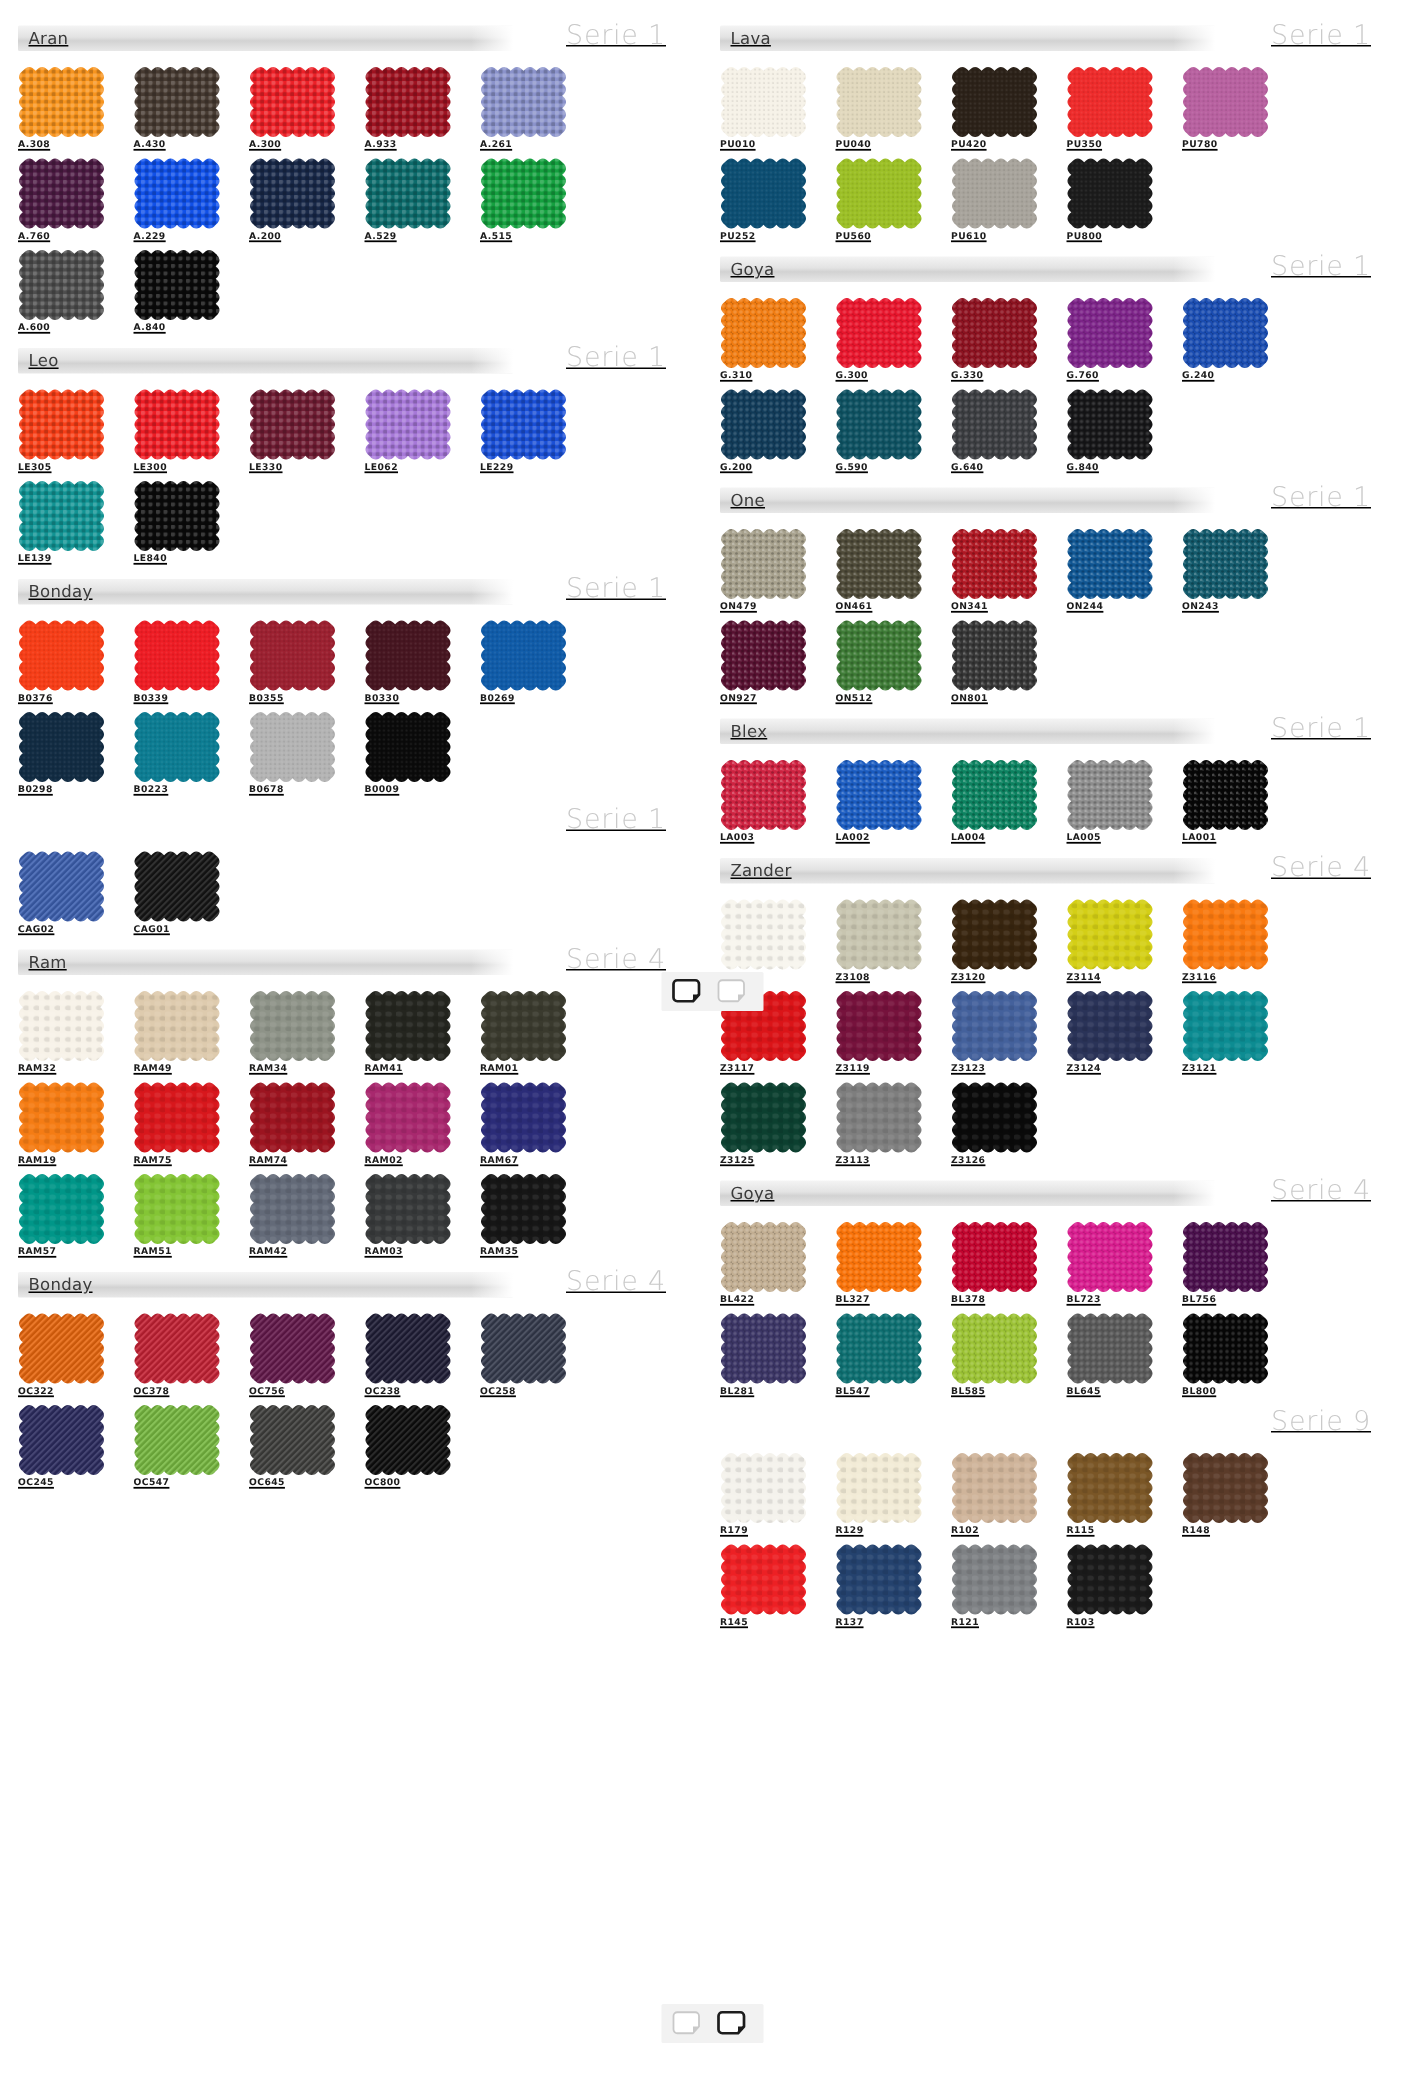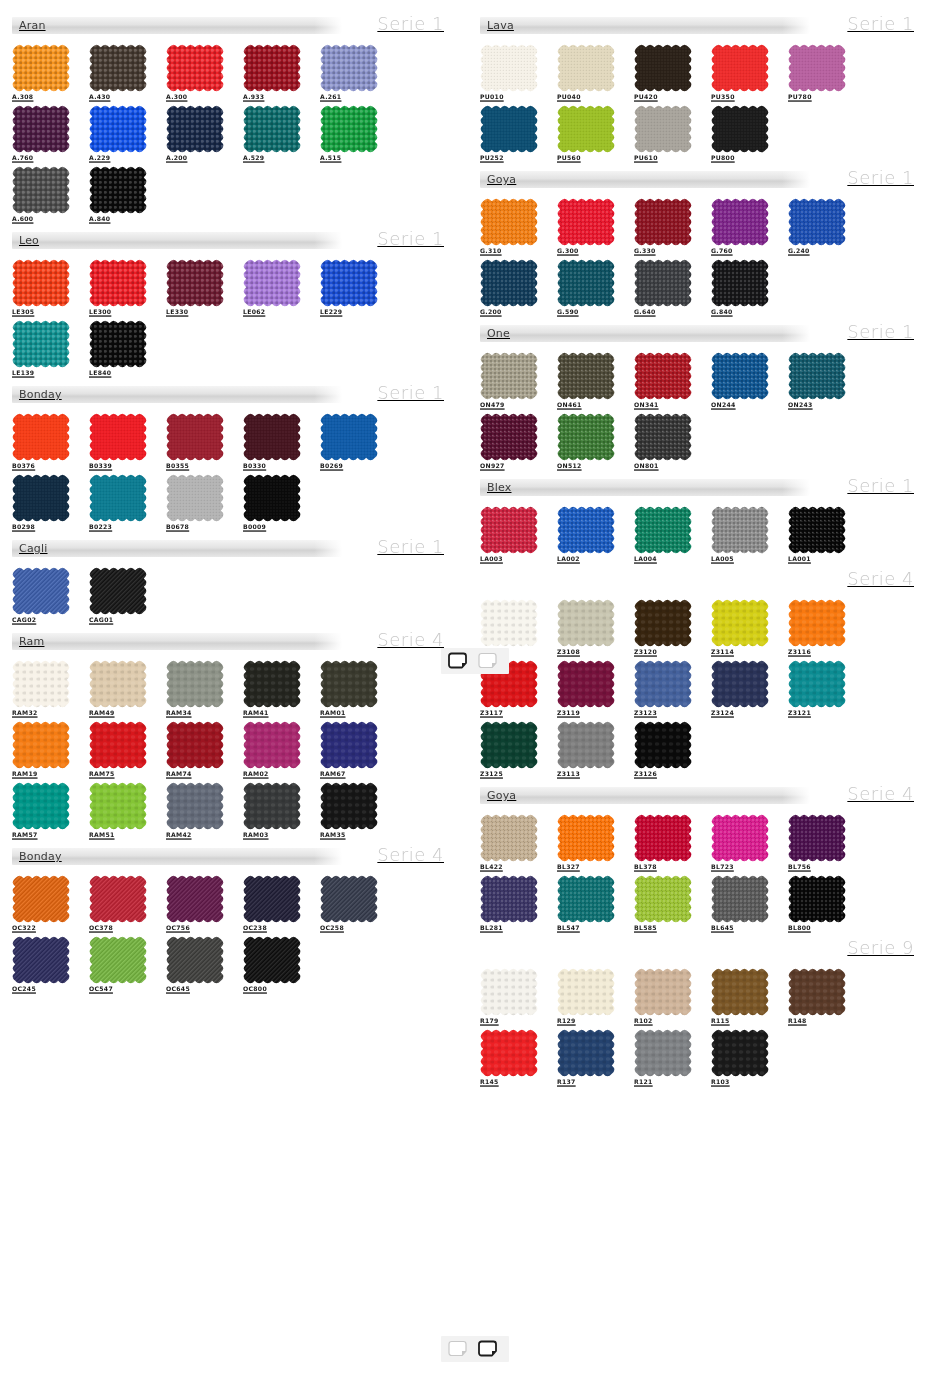--- a/index.html
+++ b/index.html
@@ -584,23 +584,20 @@
     <path d="M 3.2 3.2 Q 7.5 -1.9200000000000008 11.8 3.2 Q 16.1 -1.9200000000000008 20.4 3.2 Q 24.699999999999996 -1.9200000000000008 28.999999999999996 3.2 Q 33.3 -1.9200000000000008 37.6 3.2 Q 41.900000000000006 -1.9200000000000008 46.2 3.2 Q 50.5 -1.9200000000000008 54.8 3.2 Q 59.92 7.359999999999999 54.8 11.52 Q 59.92 15.68 54.8 19.84 Q 59.92 24 54.8 28.16 Q 59.92 32.32 54.8 36.480000000000004 Q 59.92 40.64 54.8 44.800000000000004 Q 50.5 49.92 46.2 44.8 Q 41.900000000000006 49.92 37.6 44.8 Q 33.3 49.92 28.999999999999996 44.8 Q 24.699999999999996 49.92 20.4 44.8 Q 16.1 49.92 11.8 44.8 Q 7.5 49.92 3.2 44.8 Q -1.9200000000000008 40.64 3.2 36.480000000000004 Q -1.9200000000000008 32.32 3.2 28.16 Q -1.9200000000000008 24 3.2 19.84 Q -1.9200000000000008 15.68 3.2 11.52 Q -1.9200000000000008 7.359999999999999 3.2 3.2 Z" fill="url(#tx27)"></path>
   </svg>
                 </div>
                 <div class="code">B0009</div>
               </div>
             </div>
           </div>
         </div>
         <div class="group">
           <div class="group-head">
-            <div class="head-bar">
-              <span class="family-name">Cagli</span>
-            </div>
             <div class="serie">Serie 1</div>
           </div>
           <div class="swatch-rows">
             <div class="srow">
               <div class="cell">
                 <div class="swatch">
                   <svg viewBox="0 0 58 48" xmlns="http://www.w3.org/2000/svg">
     <defs>
                       <pattern id="tx28" width="3" height="3" patternUnits="userSpaceOnUse" patternTransform="rotate(45)">
         <rect width="3" height="3" fill="#3C5FB0"></rect>
@@ -1559,20 +1556,23 @@
     <path d="M 3.2 3.2 Q 7.5 -1.9200000000000008 11.8 3.2 Q 16.1 -1.9200000000000008 20.4 3.2 Q 24.699999999999996 -1.9200000000000008 28.999999999999996 3.2 Q 33.3 -1.9200000000000008 37.6 3.2 Q 41.900000000000006 -1.9200000000000008 46.2 3.2 Q 50.5 -1.9200000000000008 54.8 3.2 Q 59.92 7.359999999999999 54.8 11.52 Q 59.92 15.68 54.8 19.84 Q 59.92 24 54.8 28.16 Q 59.92 32.32 54.8 36.480000000000004 Q 59.92 40.64 54.8 44.800000000000004 Q 50.5 49.92 46.2 44.8 Q 41.900000000000006 49.92 37.6 44.8 Q 33.3 49.92 28.999999999999996 44.8 Q 24.699999999999996 49.92 20.4 44.8 Q 16.1 49.92 11.8 44.8 Q 7.5 49.92 3.2 44.8 Q -1.9200000000000008 40.64 3.2 36.480000000000004 Q -1.9200000000000008 32.32 3.2 28.16 Q -1.9200000000000008 24 3.2 19.84 Q -1.9200000000000008 15.68 3.2 11.52 Q -1.9200000000000008 7.359999999999999 3.2 3.2 Z" fill="url(#tx84)"></path>
   </svg>
                 </div>
                 <div class="code">LA001</div>
               </div>
             </div>
           </div>
         </div>
         <div class="group">
           <div class="group-head">
+            <div class="head-bar">
+              <span class="family-name">Zander</span>
+            </div>
             <div class="serie">Serie 4</div>
           </div>
           <div class="swatch-rows">
             <div class="srow">
               <div class="cell">
                 <div class="swatch">
                   <svg viewBox="0 0 58 48" xmlns="http://www.w3.org/2000/svg">
     <defs>
                       <pattern id="tx85" width="7" height="7" patternUnits="userSpaceOnUse">
         <rect width="7" height="7" fill="#F7F5EE"></rect>

